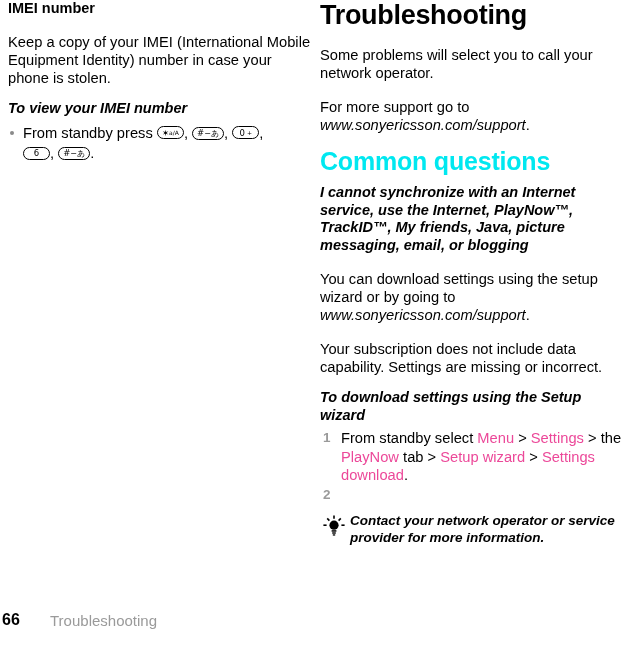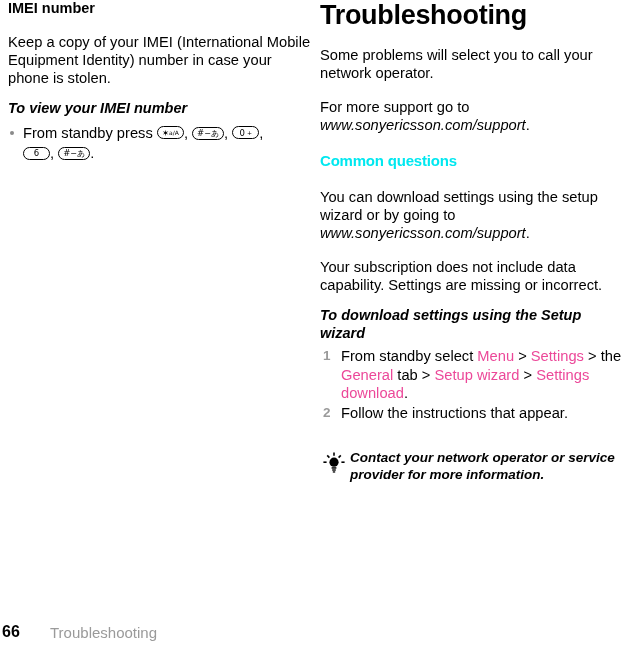--- a/index.html
+++ b/index.html
@@ -38,21 +38,21 @@
 
   
   h1.chapter-title {
     font-size: 27px;
     font-weight: bold;
     line-height: 30px;
     margin: 0 0 9px 0;
     letter-spacing: -0.3px;
   }
   h2.section-heading {
-    font-size: 15px;
+    font-size: 25px;
     font-weight: bold;
     line-height: 22px;
     margin: 16px 0 9px 0;
     color: #00E8F0;
     letter-spacing: -0.2px;
   }
   h3.sub-heading {
     font-size: 14.5px;
     font-weight: bold;
     font-style: italic;
@@ -165,21 +165,21 @@
     left: 2px;
     top: 2px;
     width: 24px;
     height: 24px;
   }
 
   
   .footer {
     position: absolute;
     left: 0;
-    bottom: 8px;
+    bottom: 20px;
     width: 633px;
     height: 22px;
   }
   .footer .page-num {
     position: absolute;
     left: 2px;
     top: 0;
     font-size: 16px;
     font-weight: bold;
     color: #000;
@@ -225,41 +225,39 @@
     <h1 class="chapter-title">Troubleshooting</h1>
 
     <p class="body">Some problems will select you to call your network operator.</p>
 
     <p class="body">
       <span>For more support go to </span><span class="ital">www.sonyericsson.com/support</span><span>.</span>
     </p>
 
     <h2 class="section-heading">Common questions</h2>
 
+    <h3 class="sub-heading">I cannot synchronize with an Internet service, use the Internet, PlayNow™, TrackID™, My friends, Java, picture messaging, email, or blogging</h3>
 
     <p class="body">
       <span>You can download settings using the setup wizard or by going to </span><span class="ital">www.sonyericsson.com/support</span><span>.</span>
     </p>
 
     <p class="body">Your subscription does not include data capability. Settings are missing or incorrect.</p>
 
     <h3 class="sub-heading">To download settings using the Setup wizard</h3>
 
     <ol class="steps">
       <li>
         <span class="step-num">1</span>
         <span class="step-body">
-          <span>From standby select </span><span class="menu-ref">Menu</span><span> &gt; </span><span class="menu-ref">Settings</span><span> &gt; the </span><span class="menu-ref">General</span><span> tab &gt; </span><span class="menu-ref">Setup wizard</span><span> &gt; </span><span class="menu-ref">Settings download</span><span>.</span>
+          <span>From standby select </span><span class="menu-ref">Menu</span><span> &gt; </span><span class="menu-ref">Settings</span><span> &gt; the </span><span class="menu-ref">PlayNow</span><span> tab &gt; </span><span class="menu-ref">Setup wizard</span><span> &gt; </span><span class="menu-ref">Settings download</span><span>.</span>
         </span>
       </li>
       <li>
         <span class="step-num">2</span>
-        <span class="step-body">
-          <span>Follow the instructions that appear.</span>
-        </span>
       </li>
     </ol>
 
     <div class="tip">
       <span class="tip-icon">
         <svg width="24" height="24" viewBox="0 0 24 24" aria-hidden="true">
 
           <line x1="12" y1="1.5" x2="12" y2="4.8" stroke="#000" stroke-width="1.6"></line>
           <line x1="5.2" y1="4.4" x2="7.4" y2="6.6" stroke="#000" stroke-width="1.6"></line>
           <line x1="18.8" y1="4.4" x2="16.6" y2="6.6" stroke="#000" stroke-width="1.6"></line>

